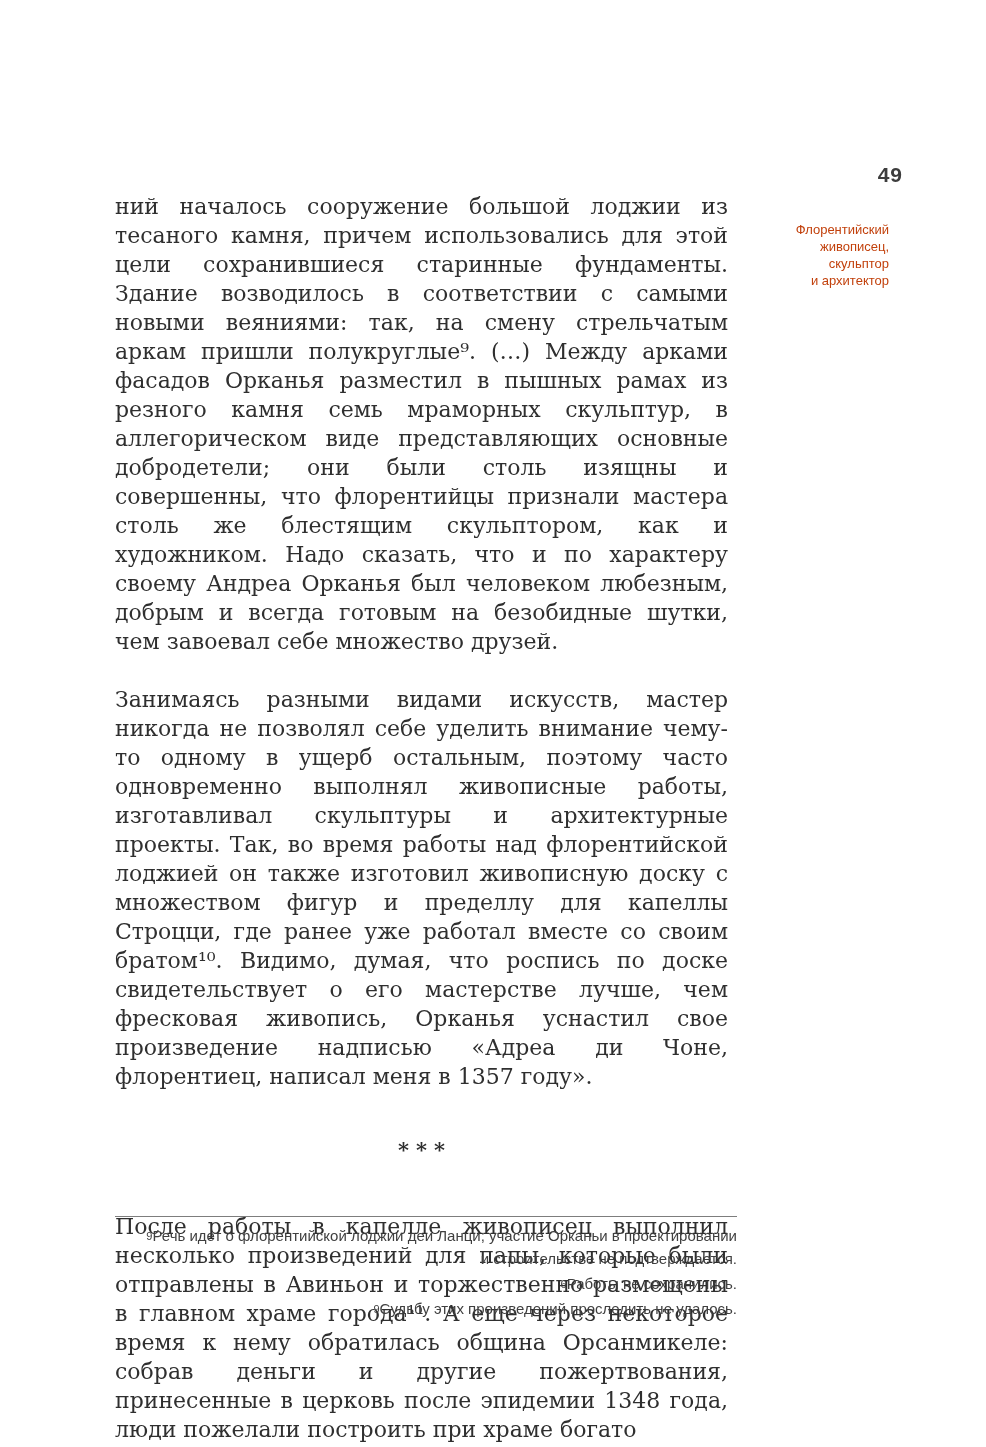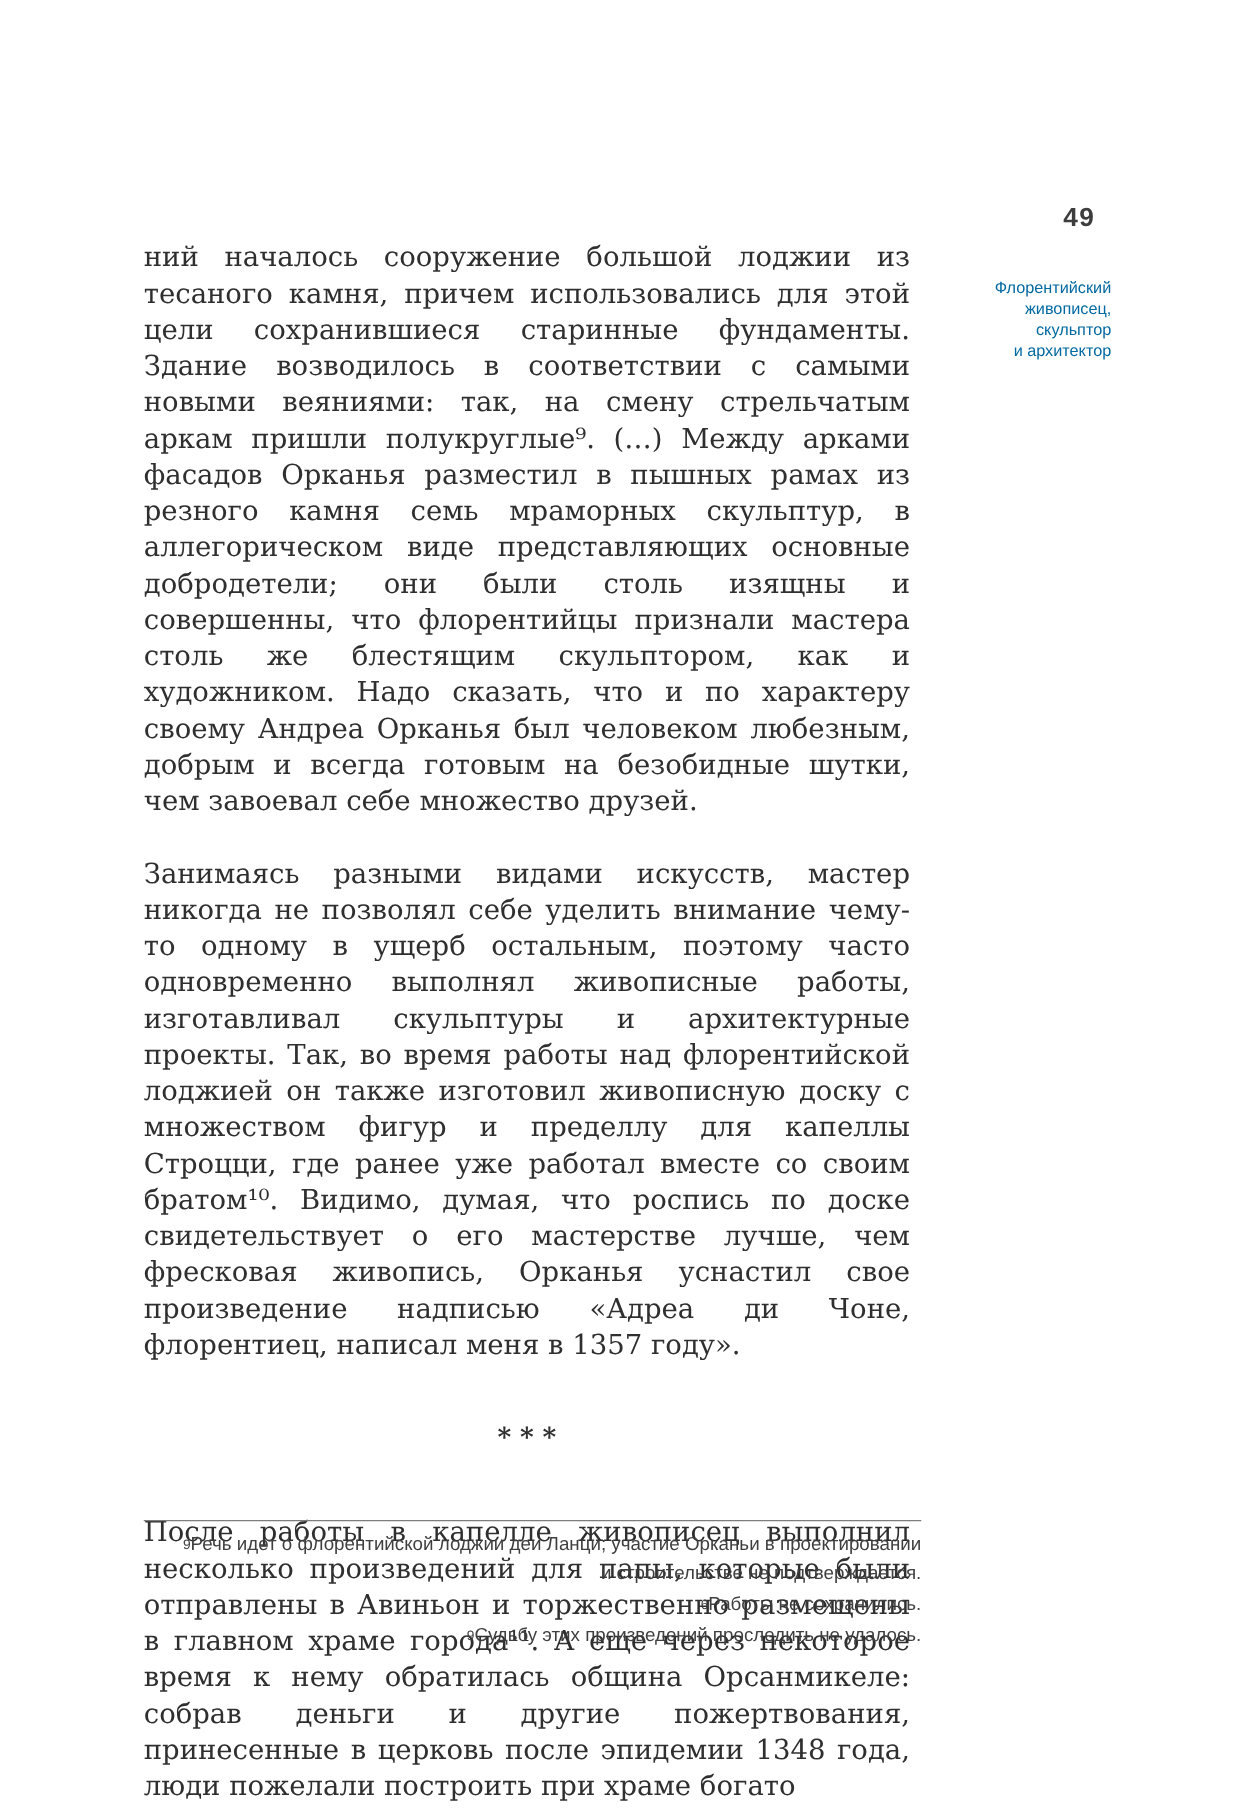--- a/index.html
+++ b/index.html
@@ -11,38 +11,38 @@
     position: relative;
     width: 986px;
     height: 1447px;
     background: #ffffff;
     overflow: hidden;
     font-family: "DejaVu Serif", "Liberation Serif", serif;
   }
   .page-number {
     position: absolute;
     top: 163px;
-    right: 110px;
+    right: 83px;
     font-family: "Liberation Sans", "DejaVu Sans", sans-serif;
     font-size: 21px;
     font-weight: bold;
     color: #3d3d3d;
     letter-spacing: 1px;
     text-align: right;
   }
   .margin-note {
     position: absolute;
     top: 221px;
     right: 97px;
     width: 150px;
     text-align: right;
     font-family: "Liberation Sans", "DejaVu Sans", sans-serif;
     font-size: 13px;
     line-height: 17px;
-    color: #0369a1;
+    color: #c2410c;
     white-space: pre-line;
   }
   .text-column {
     position: absolute;
     left: 115px;
     top: 192px;
     width: 613px;
   }
   .text-column p {
     margin: 0 0 29px 0;

